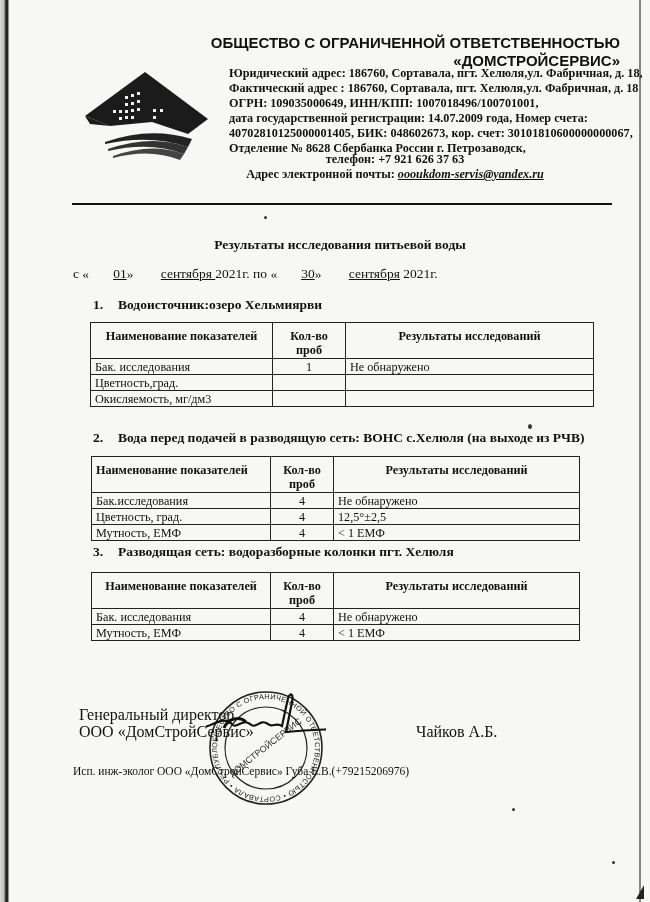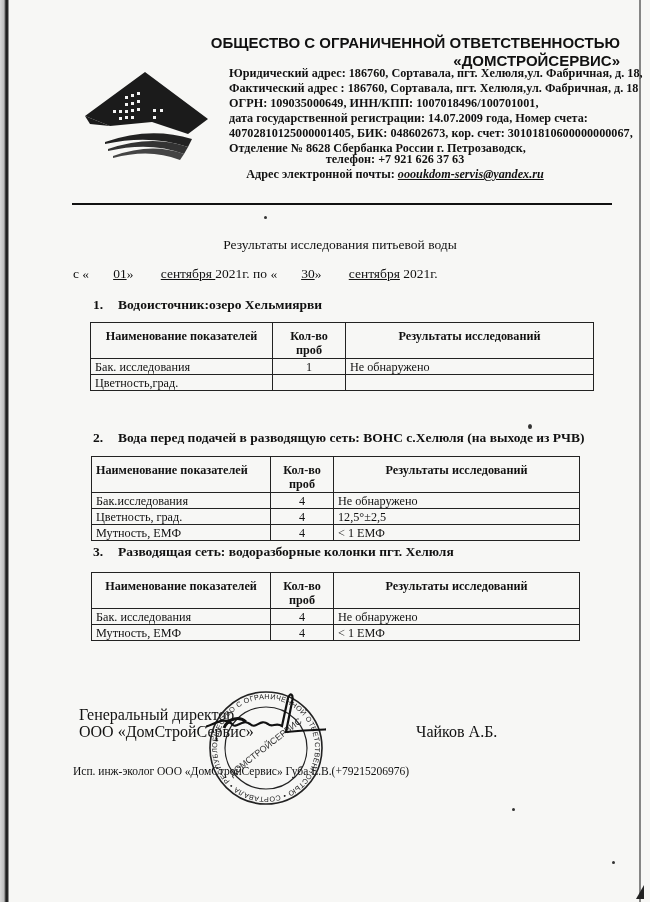--- a/index.html
+++ b/index.html
@@ -21,21 +21,21 @@
 
   .logo { position: absolute; left: 80px; top: 64px; width: 130px; height: 110px; }
 
   .req { position: absolute; left: 229px; font-size: 12.2px; line-height: 15px; white-space: nowrap; font-weight: bold; }
   .req.center { left: 215px; width: 360px; text-align: center; }
   .email { font-style: italic; text-decoration: underline; text-align: center; }
 
   .sep { position: absolute; left: 72px; top: 203px; width: 540px; height: 2px; background: #111; }
 
   .doc-title { position: absolute; left: 60px; width: 560px; top: 237px; text-align: center;
-    font-weight: normal; font-size: 13.5px; }
+    font-weight: bold; font-size: 13.5px; }
   .period { position: absolute; left: 73px; top: 266px; font-size: 13.5px; white-space: nowrap; }
   .period u { text-decoration: underline; margin-left: 24px; }
 
   .section { position: absolute; left: 93px; font-weight: bold; font-size: 13.5px; white-space: nowrap; }
   .section .num { display: inline-block; width: 25px; }
 
   table.res { position: absolute; border-collapse: collapse; font-size: 12.2px; }
   table.res td, table.res th { border: 1.3px solid #222; padding: 0 4px; height: 15px; line-height: 14px; }
   table.res th { font-weight: bold; vertical-align: top; padding-top: 6px; height: 29px; }
   table.res td.c { text-align: center; }
@@ -116,20 +116,25 @@
   <tr>
         <td>Бак. исследования</td>
         <td class="c">1</td>
         <td>Не обнаружено</td>
       </tr>
   <tr>
         <td>Цветность,град.</td>
         <td class="c"></td>
         <td></td>
       </tr>
+  <tr>
+        <td>Окисляемость, мг/дм3</td>
+        <td class="c"></td>
+        <td></td>
+      </tr>
 </tbody>
   </table>
 
 <div class="section" style="top:430px"><span class="num">2.</span><span>Вода перед подачей в разводящую сеть: ВОНС с.Хелюля (на выходе из РЧВ)</span></div>
 <div class="dot" style="left:528px;top:424px;width:4px;height:5px"></div>
 <table class="res t2">
   <colgroup>
       <col style="width:179px">
       <col style="width:63px">
       <col>

